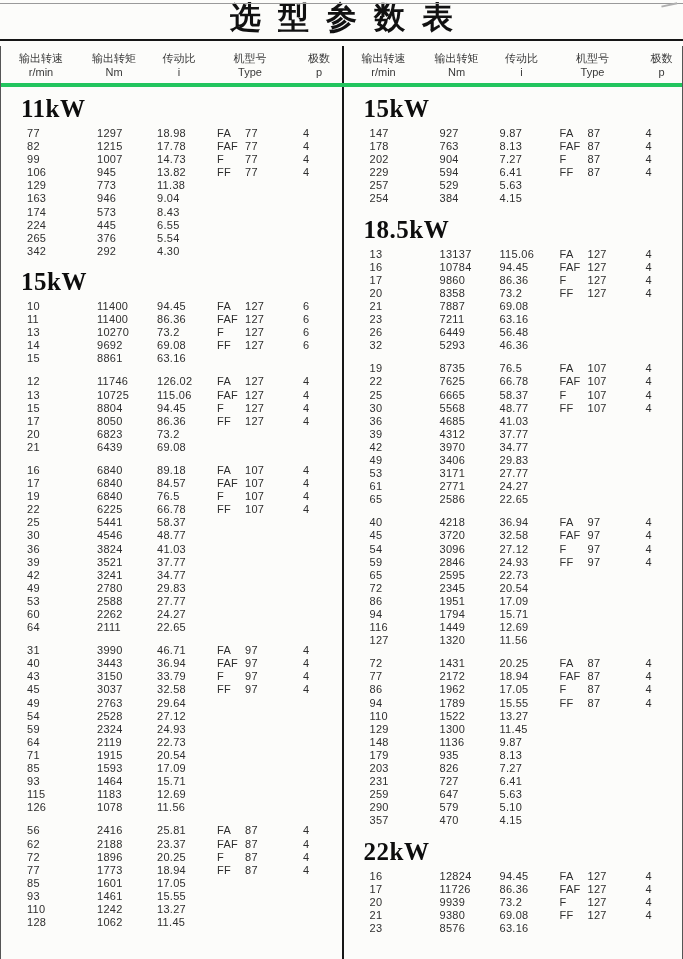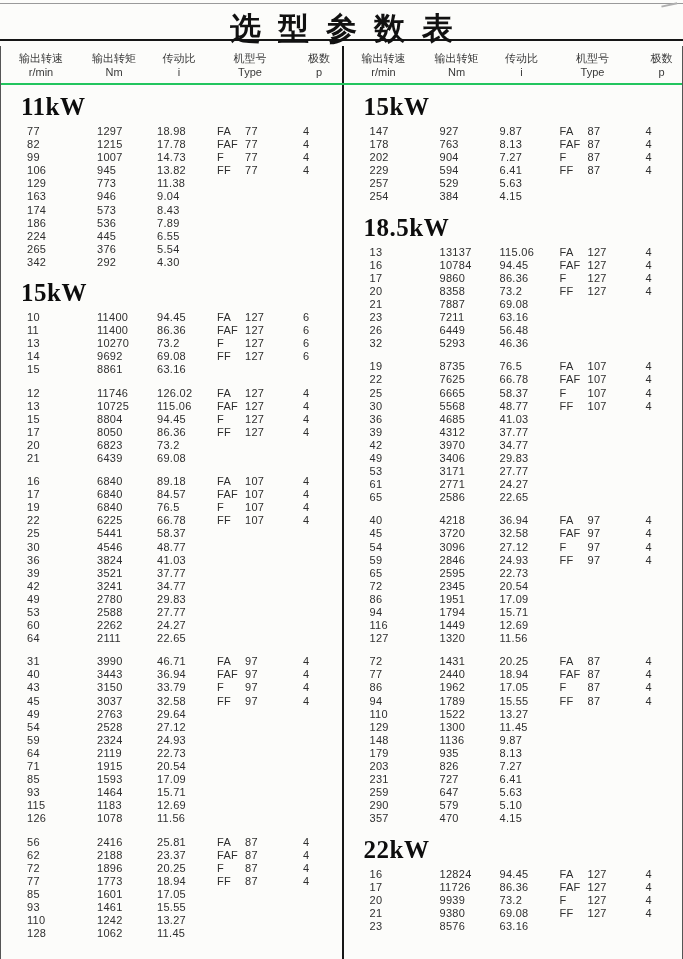--- a/index.html
+++ b/index.html
@@ -21,42 +21,42 @@
   }
   .corner-mark {
     position: absolute;
     top: 1px; right: 6px;
     width: 16px; height: 5px;
     border-bottom: 2px solid #b0b0b0;
     transform: rotate(-12deg);
   }
   .page-title {
     margin: 0;
-    padding-top: 12px;
+    padding-top: 1px;
     height: 39px;
     text-align: center;
     font-size: 31px;
     line-height: 33px;
     font-weight: bold;
     letter-spacing: 17px;
     text-indent: 17px;
     color: #111;
     white-space: nowrap;
   }
   .title-rule { height: 2px; background: #161616; }
 
   .table-frame {
     position: absolute;
     top: 46px; left: 0; right: 0; bottom: 0;
     border-left: 1px solid #555;
     border-right: 1px solid #555;
   }
   .header-band {
     display: flex;
-    border-bottom: 2px solid #22c55e;
+    border-bottom: 4px solid #22c55e;
   }
   .header-half {
     width: 340.5px;
     display: grid;
     grid-template-columns: 72px 74px 56px 86px 52px;
     padding: 5px 0 4px 4px;
   }
   .header-half.right { border-left: 2px solid #161616; }
   .hcell { text-align: center; }
   .hcell .lab { font-size: 11px; line-height: 15px; color: #3a3a3a; }
@@ -199,28 +199,20 @@
             </div>
             <div class="row">
               <span>174</span>
               <span>573</span>
               <span>8.43</span>
               <span></span>
               <span></span>
               <span></span>
             </div>
             <div class="row">
-              <span>186</span>
-              <span>536</span>
-              <span>7.89</span>
-              <span></span>
-              <span></span>
-              <span></span>
-            </div>
-            <div class="row">
               <span>224</span>
               <span>445</span>
               <span>6.55</span>
               <span></span>
               <span></span>
               <span></span>
             </div>
             <div class="row">
               <span>265</span>
               <span>376</span>
@@ -905,21 +897,21 @@
             <div class="row">
               <span>72</span>
               <span>1431</span>
               <span>20.25</span>
               <span>FA</span>
               <span>87</span>
               <span>4</span>
             </div>
             <div class="row">
               <span>77</span>
-              <span>2440</span>
+              <span>2172</span>
               <span>18.94</span>
               <span>FAF</span>
               <span>87</span>
               <span>4</span>
             </div>
             <div class="row">
               <span>86</span>
               <span>1962</span>
               <span>17.05</span>
               <span>F</span>

